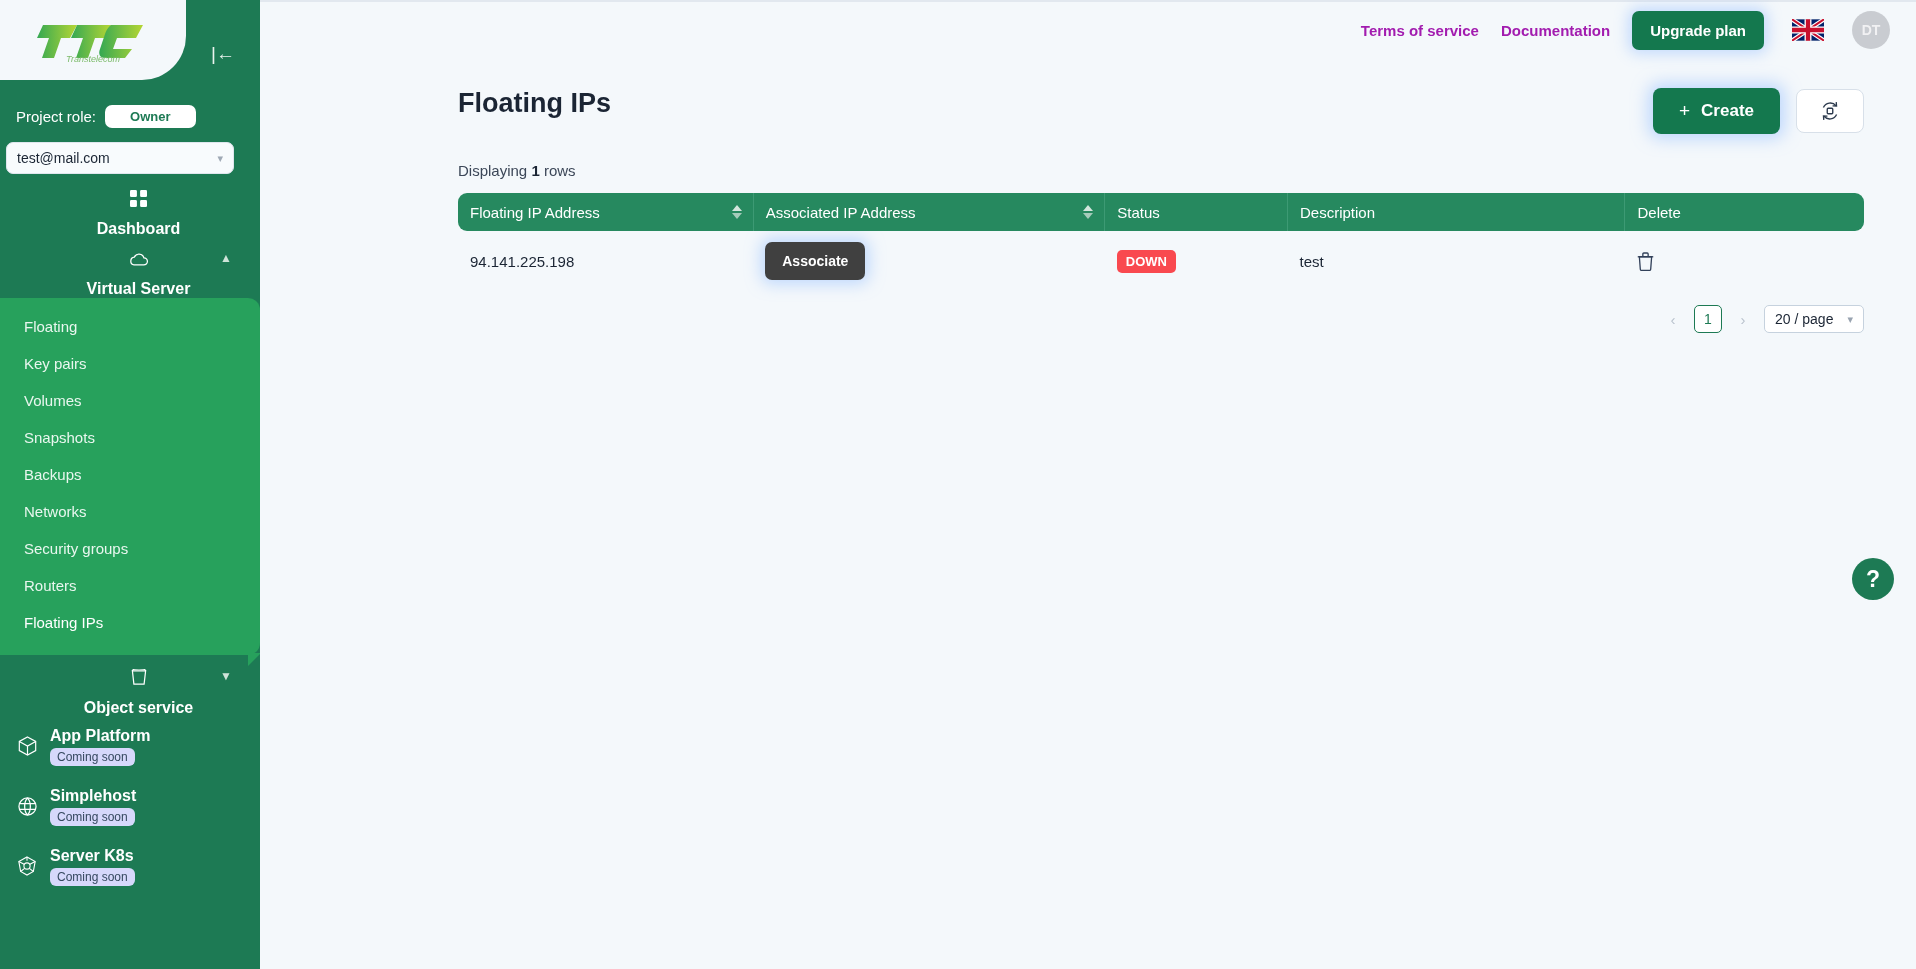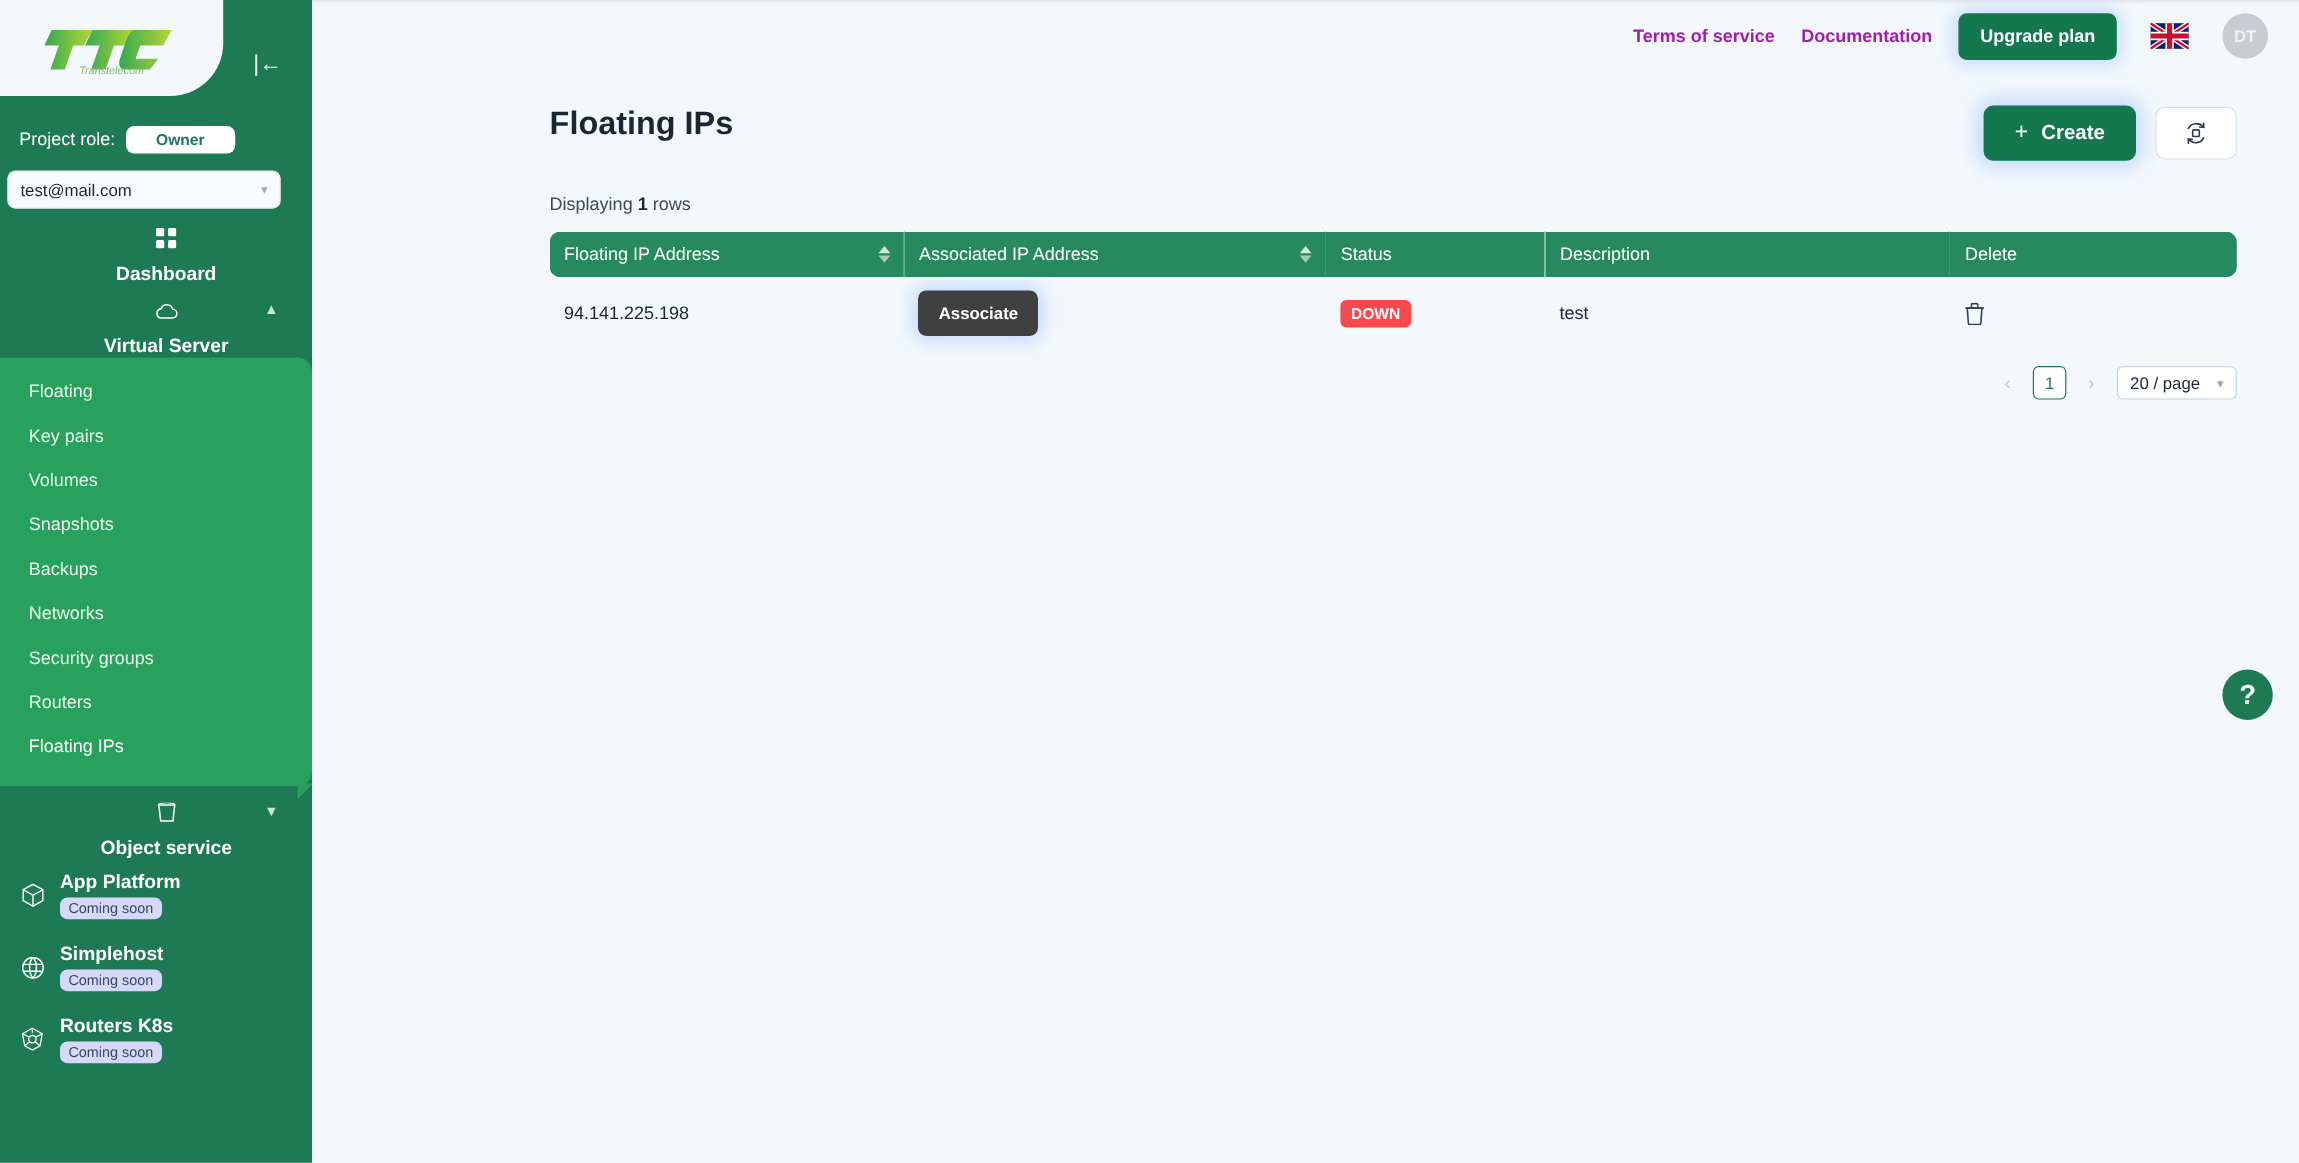--- a/index.html
+++ b/index.html
@@ -393,21 +393,21 @@
 
     <div class="nav-item-soon">
       <span class="ico">
         <svg width="20" height="20" viewBox="0 0 22 22" fill="none" stroke="currentColor" stroke-width="1.2" aria-hidden="true">
           <path d="M11,1 L20,6 L18,17 L11,21 L4,17 L2,6 Z"></path>
           <circle cx="11" cy="11" r="3.4"></circle>
           <path d="M11,1 v4.2 M20,6 l-5.8,3 M18,17 l-4.4,-3.4 M4,17 l4.4,-3.4 M2,6 l5.8,3"></path>
         </svg>
       </span>
       <span class="soon-texts">
-        <span class="label">Routers K8s</span>
+        <span class="label">Server K8s</span>
         <span class="soon-badge">Coming soon</span>
       </span>
     </div>
 
   </nav>
 </aside>
 
 <main class="main">
 
   <div class="page-head">

